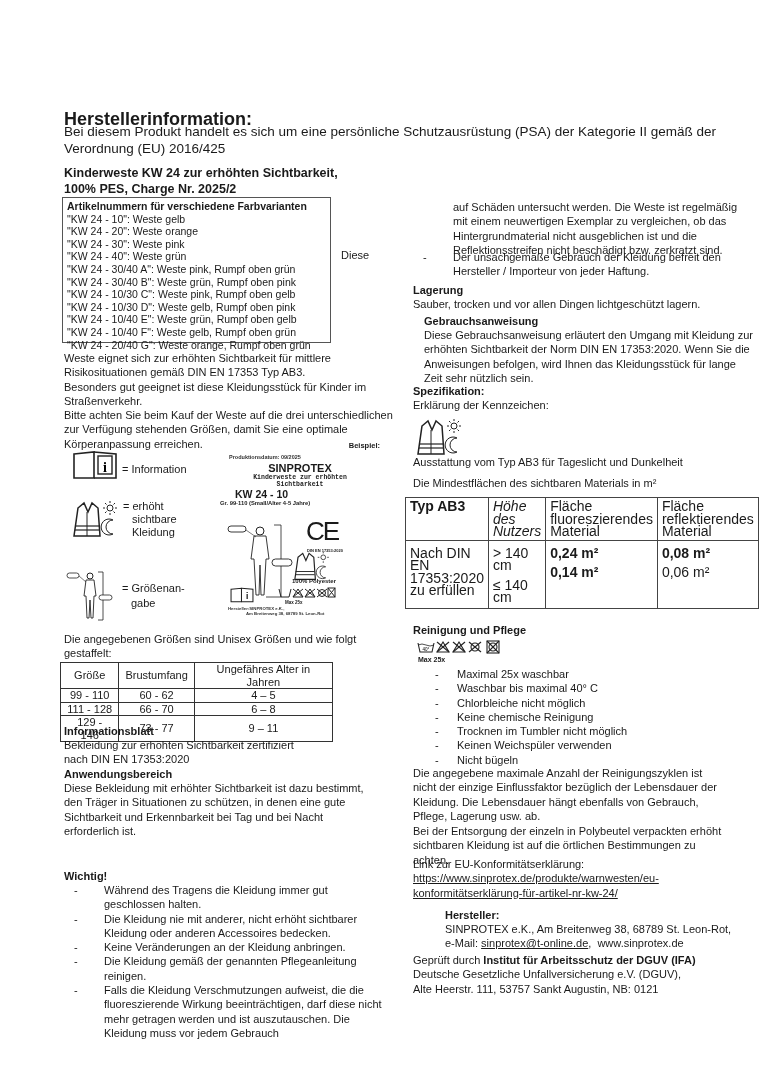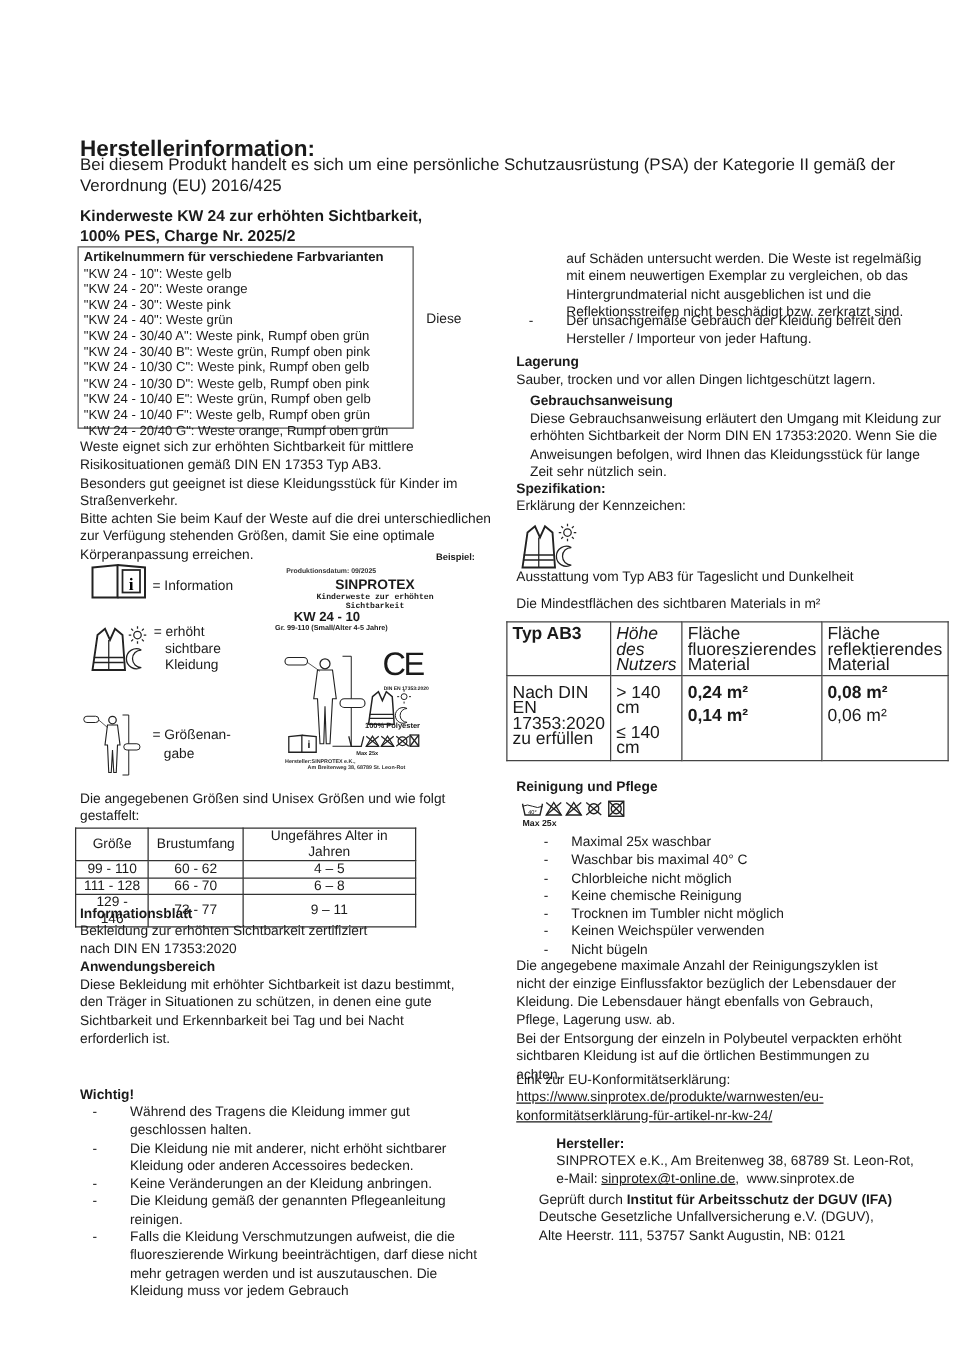--- a/index.html
+++ b/index.html
@@ -343,17 +343,17 @@
 
 <div class="abs p" style="left:413px;top:908px;width:330px;margin-left:32px;">
   <div class="sec-h">Hersteller:</div>
   <div>SINPROTEX e.K., Am Breitenweg 38, 68789 St. Leon-Rot,</div>
   <div>
     <span>e-Mail:</span>
     <span class="link">sinprotex@t-online.de</span><span>,&nbsp;&nbsp;</span><span>www.sinprotex.de</span>
   </div>
 </div>
 
-<div class="abs p" style="left:413px;top:953px;width:330px;margin-left:18px;">
+<div class="abs p" style="left:413px;top:953px;width:330px;">
   <div><span>Geprüft durch</span> <span class="bold">Institut für Arbeitsschutz der DGUV (IFA)</span></div>
   <div>Deutsche Gesetzliche Unfallversicherung e.V. (DGUV),</div>
   <div>Alte Heerstr. 111, 53757 Sankt Augustin, NB: 0121</div>
 </div>
 
 </body></html>

